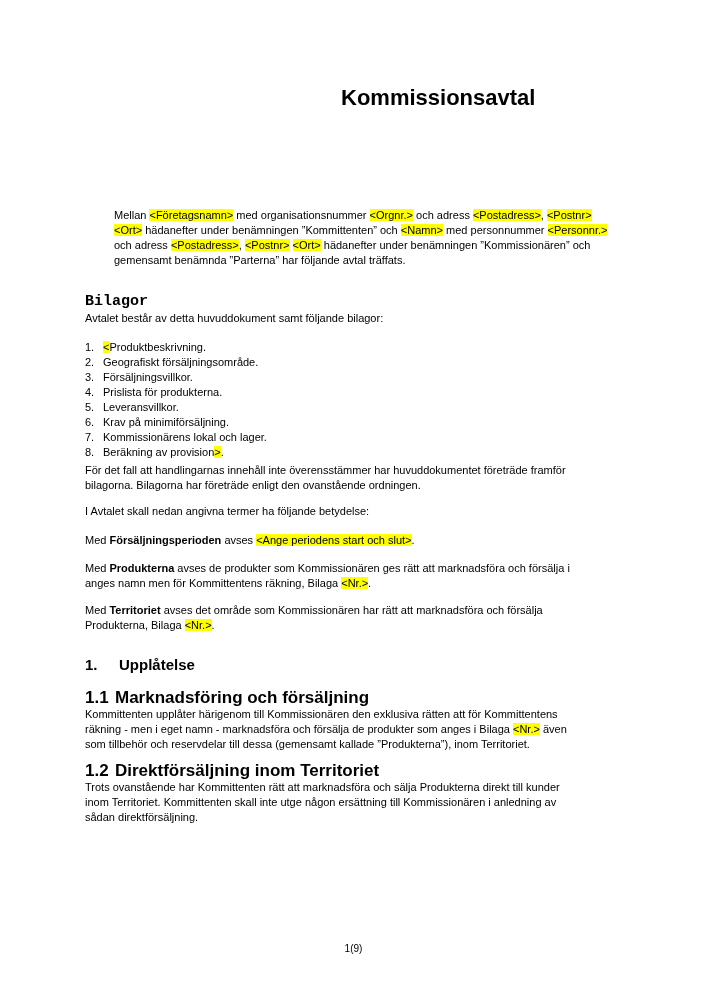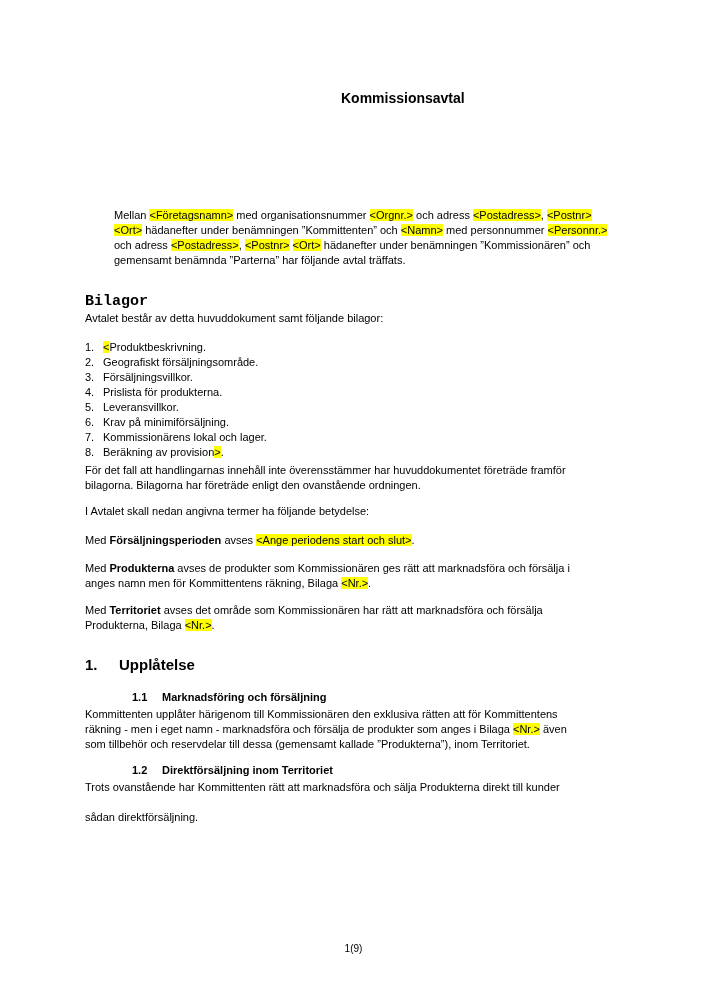--- a/index.html
+++ b/index.html
@@ -15,21 +15,21 @@
     overflow: hidden;
   }
   .content {
     position: absolute;
     left: 85px;
     top: 0;
     width: 600px;
   }
   .doc-title {
     margin: 88px 0 0 256px;
-    font-size: 14px;
+    font-size: 22px;
     line-height: 20px;
     font-weight: bold;
   }
   .intro { margin-top: 100px; margin-left: 29px; }
   .hl { background: #ffff00; }
   .b { font-weight: bold; }
   .h2 {
     font-size: 15px;
     line-height: 18px;
     font-weight: bold;
@@ -52,23 +52,22 @@
     display: flex;
     font-size: 15px;
     line-height: 19px;
     font-weight: bold;
     margin-top: 22px;
   }
   .sec-h1 .sec-num { width: 34px; flex: 0 0 34px; }
   .sub-h {
     display: flex;
     font-weight: bold;
-    font-size: 11px;
+    font-size: 17px;
     margin-top: 16px;
-    margin-left: 47px;
   }
   .sub-h .sub-num { width: 30px; flex: 0 0 30px; }
   .sub-body { margin-top: 2px; }
   .sub-body-2 { margin-top: 2px; }
   .sub-h-2 { margin-top: 10px; }
   .footer {
     position: absolute;
     left: 0;
     top: 941px;
     width: 707px;
@@ -140,18 +139,18 @@
     <div class="sub-h">
       <span class="sub-num">1.1</span>
       <span>Marknadsföring och försäljning</span>
     </div>
     <p class="sub-body"><span>Kommittenten upplåter härigenom till Kommissionären den exklusiva rätten att för Kommittentens</span><br><span>räkning - men i eget namn - marknadsföra och försälja de produkter som anges i Bilaga </span><span class="hl">&lt;Nr.&gt;</span><span> även</span><br><span>som tillbehör och reservdelar till dessa (gemensamt kallade ”Produkterna”), inom Territoriet.</span></p>
 
     <div class="sub-h sub-h-2">
       <span class="sub-num">1.2</span>
       <span>Direktförsäljning inom Territoriet</span>
     </div>
-    <p class="sub-body sub-body-2"><span>Trots ovanstående har Kommittenten rätt att marknadsföra och sälja Produkterna direkt till kunder</span><br><br><span>sådan direktförsäljning.</span></p>
+    <p class="sub-body sub-body-2"><span>Trots ovanstående har Kommittenten rätt att marknadsföra och sälja Produkterna direkt till kunder</span><br><span>inom Territoriet. Kommittenten skall inte utge någon ersättning till Kommissionären i anledning av</span><br><span>sådan direktförsäljning.</span></p>
 
   </div>
 
   <div class="footer">1(9)</div>
 </div>
 
 </body></html>

